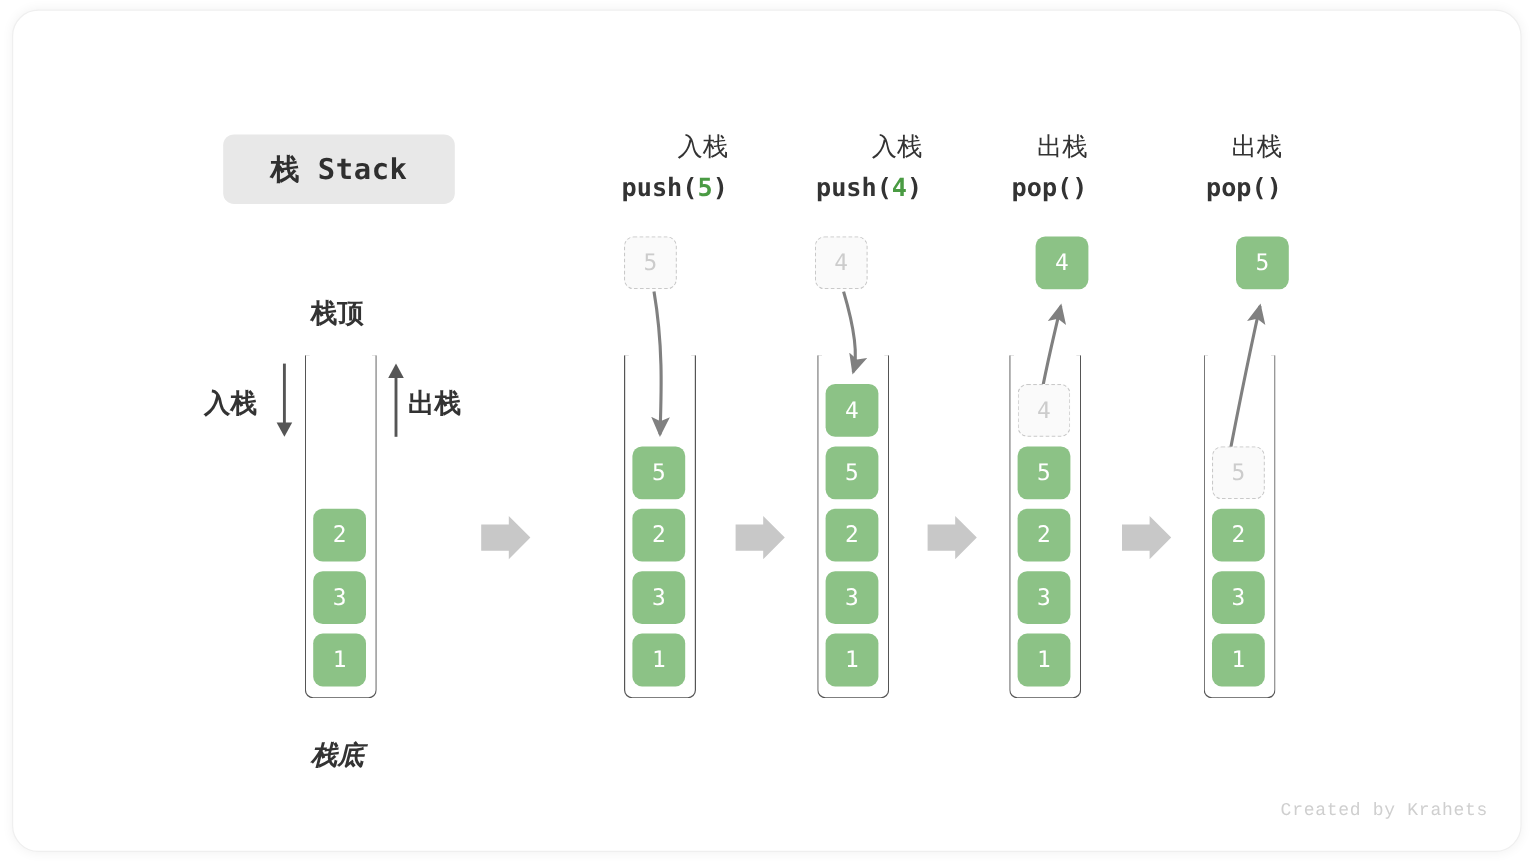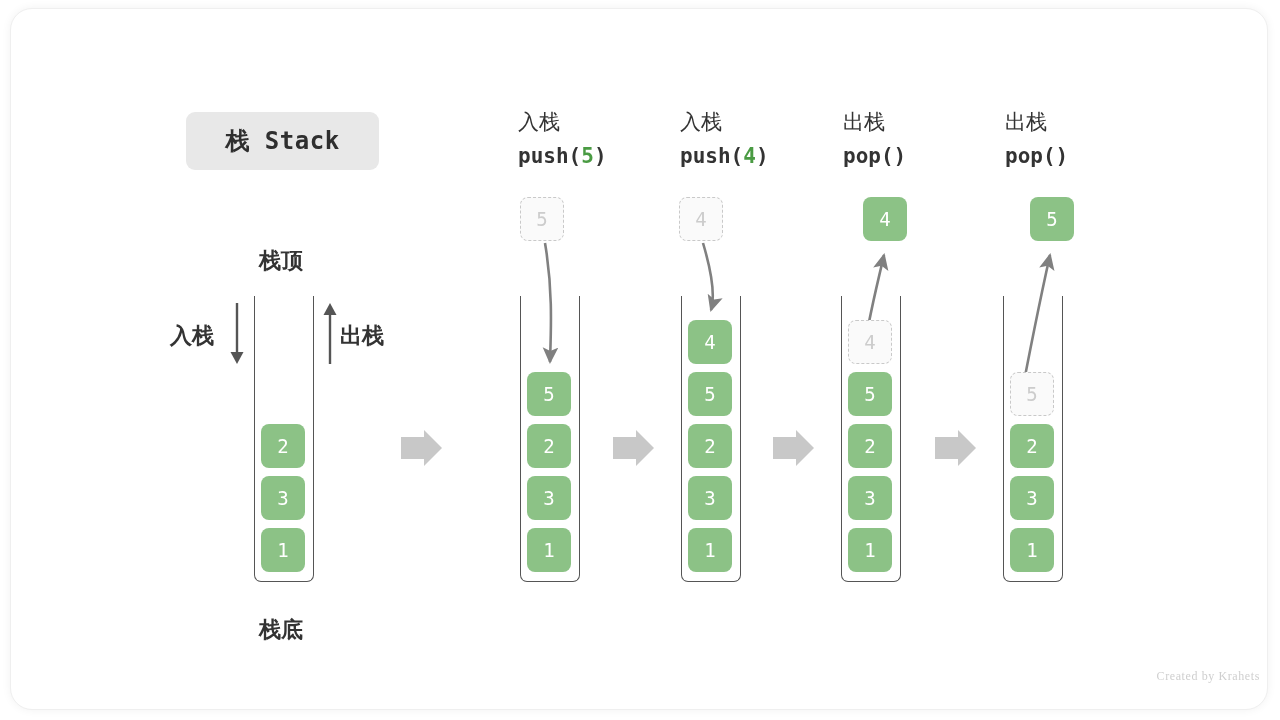--- a/index.html
+++ b/index.html
@@ -10,20 +10,21 @@
   body {
     width: 1280px;
     height: 720px;
     font-family: "Liberation Sans", "DejaVu Sans", sans-serif;
     overflow: hidden;
   }
   #canvas {
     position: relative;
     width: 1280px;
     height: 708px;
+    text-align: right;
   }
   .card {
     position: absolute;
     left: 10px;
     top: 8px;
     width: 1258px;
     height: 702px;
     background: #ffffff;
     border-radius: 22px;
     border: 1px solid #efefef;
@@ -119,24 +120,24 @@
     left: 0;
     top: 0;
     width: 1280px;
     height: 720px;
     pointer-events: none;
   }
 
   
   .credit {
     position: absolute;
-    right: 20px;
+    right: 40px;
     bottom: 24px;
-    font-family: Liberation Serif, serif;
-    font-size: 12px;
+    font-family: Liberation Mono, monospace;
+    font-size: 15px;
     color: #cfcfcf;
     letter-spacing: 0.6px;
   }
 </style>
 </head>
 <body>
 
 <div id="canvas">
   <div class="card"></div>
 
@@ -182,21 +183,21 @@
     </g>
 
     <g>
       <path d="M1018,413 C1028,360 1040,300 1050,255" fill="none" stroke="#808080" stroke-width="2.6" marker-end="url(#ah)"></path>
     </g>
   </svg>
 
   <div class="title-chip">栈 Stack</div>
 
   <div class="cn-label" style="left:259px; top:246px;">栈顶</div>
-  <div class="cn-label" style="left:259px; top:615px;">栈底</div>
+  <div class="cn-label" style="left:259px; top:615px;font-style:italic;">栈底</div>
   <div class="cn-label" style="left:170px; top:321px;">入栈</div>
   <div class="cn-label" style="left:340px; top:321px;">出栈</div>
 
   <div class="stack-box" style="left:254px; top:296px; width:60px; height:286px;"></div>
   <div class="cell solid" style="left:261px; top:424px;">2</div>
   <div class="cell solid" style="left:261px; top:476px;">3</div>
   <div class="cell solid" style="left:261px; top:528px;">1</div>
 
   <div class="stage-label" style="left:518px; top:105px;">
     <div>入栈</div>

